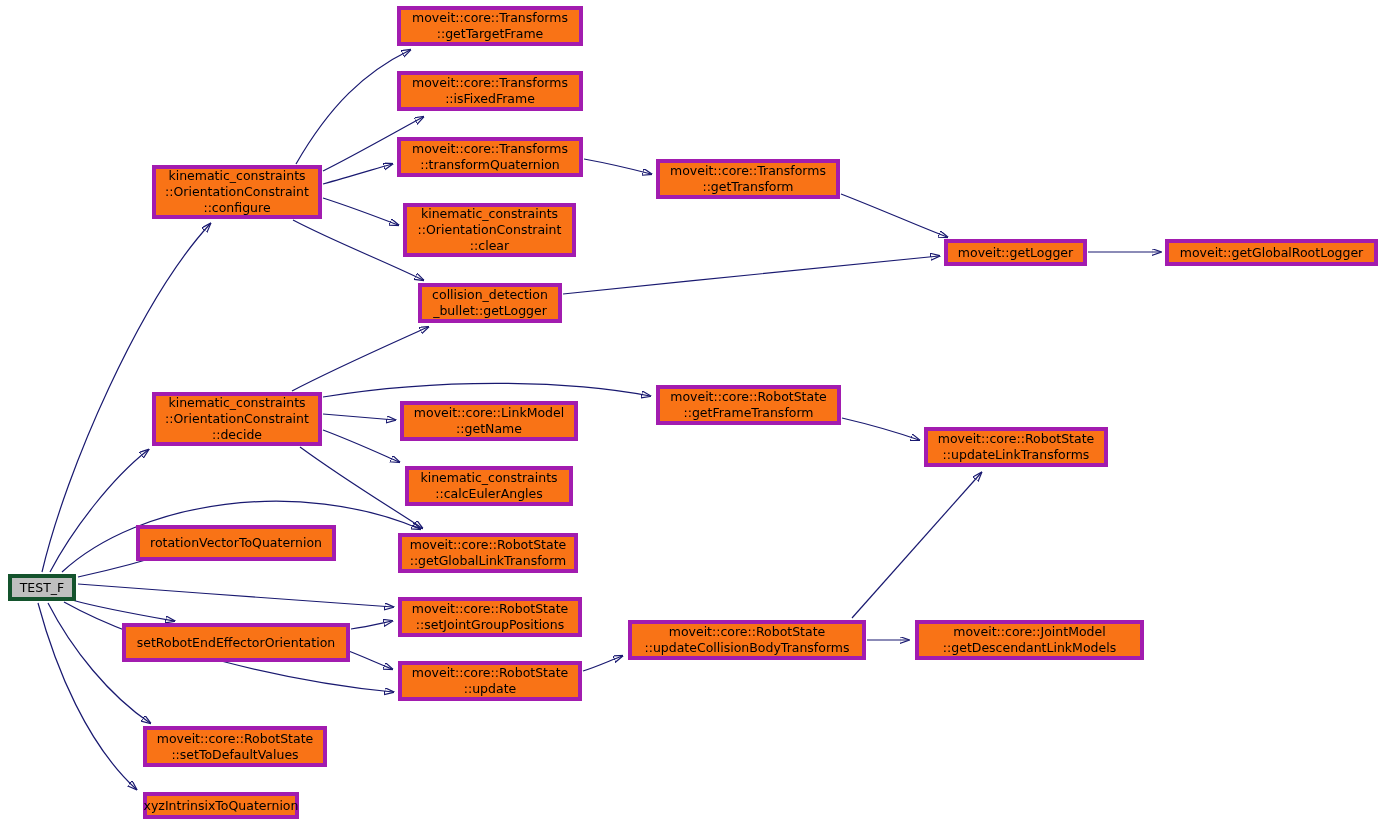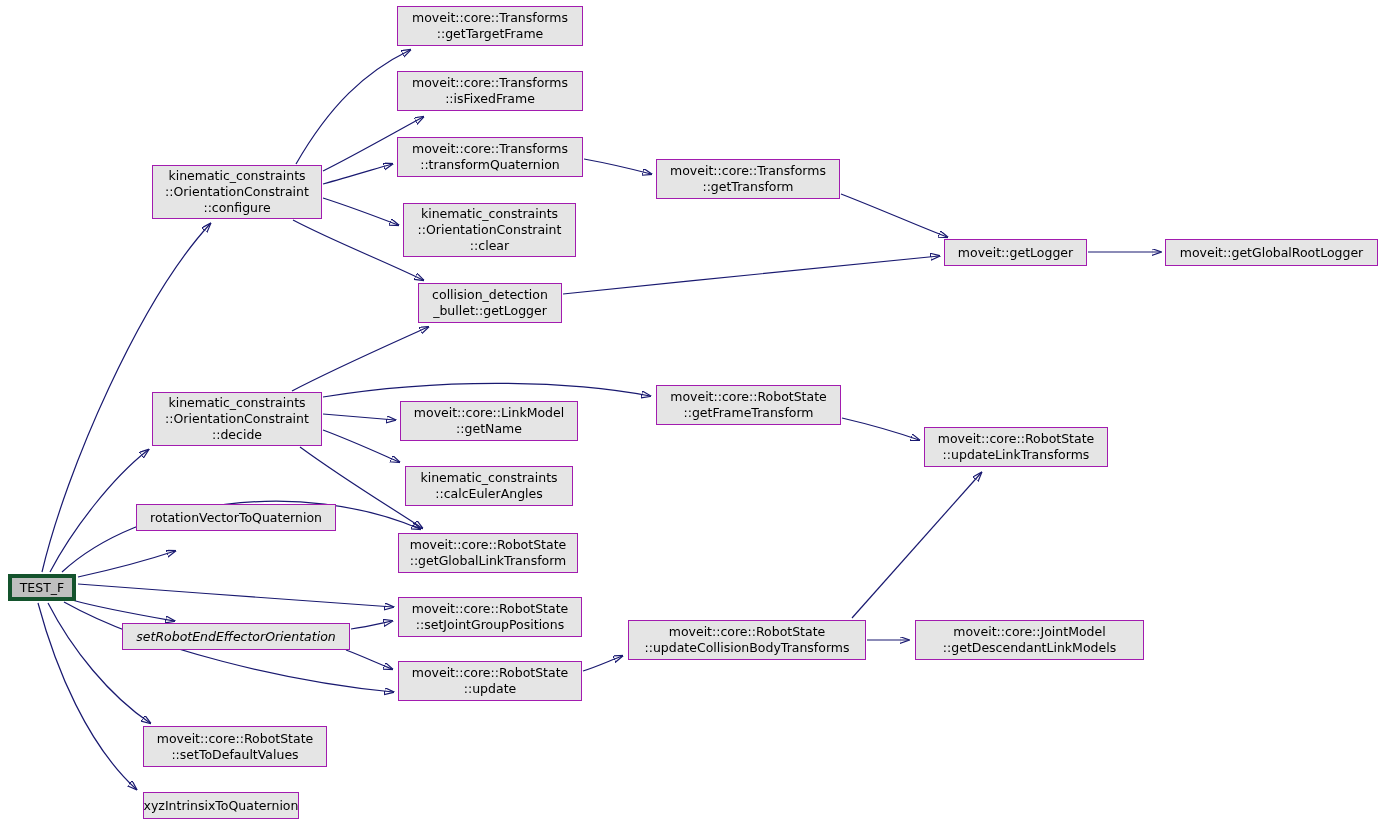--- a/index.html
+++ b/index.html
@@ -7,22 +7,22 @@
     position:relative;
     width:1384px;height:825px;
     background:#ffffff;
     font-family:"DejaVu Sans","Liberation Sans",sans-serif;
     overflow:hidden;
   }
   .edges{position:absolute;left:0;top:0;width:1384px;height:825px;}
   .node{
     position:absolute;
     box-sizing:border-box;
-    background:#e5e5e5;
-    border:1px solid #a21caf;
+    background:#f97316;
+    border:4px solid #a21caf;
     color:#000000;
     font-size:12.5px;
     line-height:16px;
     display:flex;
     align-items:center;
     justify-content:center;
     text-align:center;
     white-space:pre-line;
     cursor:pointer;
   }
@@ -77,23 +77,23 @@
   <div class="node root" style="left:8px;top:574px;width:68px;height:27px;">TEST_F</div>
 
   <div class="node" style="left:152px;top:165px;width:170px;height:54px;">kinematic_constraints
 ::OrientationConstraint
 ::configure</div>
 
   <div class="node" style="left:152px;top:392px;width:170px;height:54px;">kinematic_constraints
 ::OrientationConstraint
 ::decide</div>
 
-  <div class="node" style="left:136px;top:504px;width:200px;height:27px;">rotationVectorToQuaternion</div>
+  <div class="node" style="left:136px;top:525px;width:200px;height:36px;">rotationVectorToQuaternion</div>
 
-  <div class="node" style="left:122px;top:623px;width:228px;height:27px;font-style:italic;">setRobotEndEffectorOrientation</div>
+  <div class="node" style="left:122px;top:623px;width:228px;height:39px;">setRobotEndEffectorOrientation</div>
 
   <div class="node" style="left:143px;top:726px;width:184px;height:41px;">moveit::core::RobotState
 ::setToDefaultValues</div>
 
   <div class="node" style="left:143px;top:792px;width:156px;height:27px;">xyzIntrinsixToQuaternion</div>
 
   <div class="node" style="left:397px;top:6px;width:186px;height:40px;">moveit::core::Transforms
 ::getTargetFrame</div>
 
   <div class="node" style="left:397px;top:71px;width:186px;height:40px;">moveit::core::Transforms

